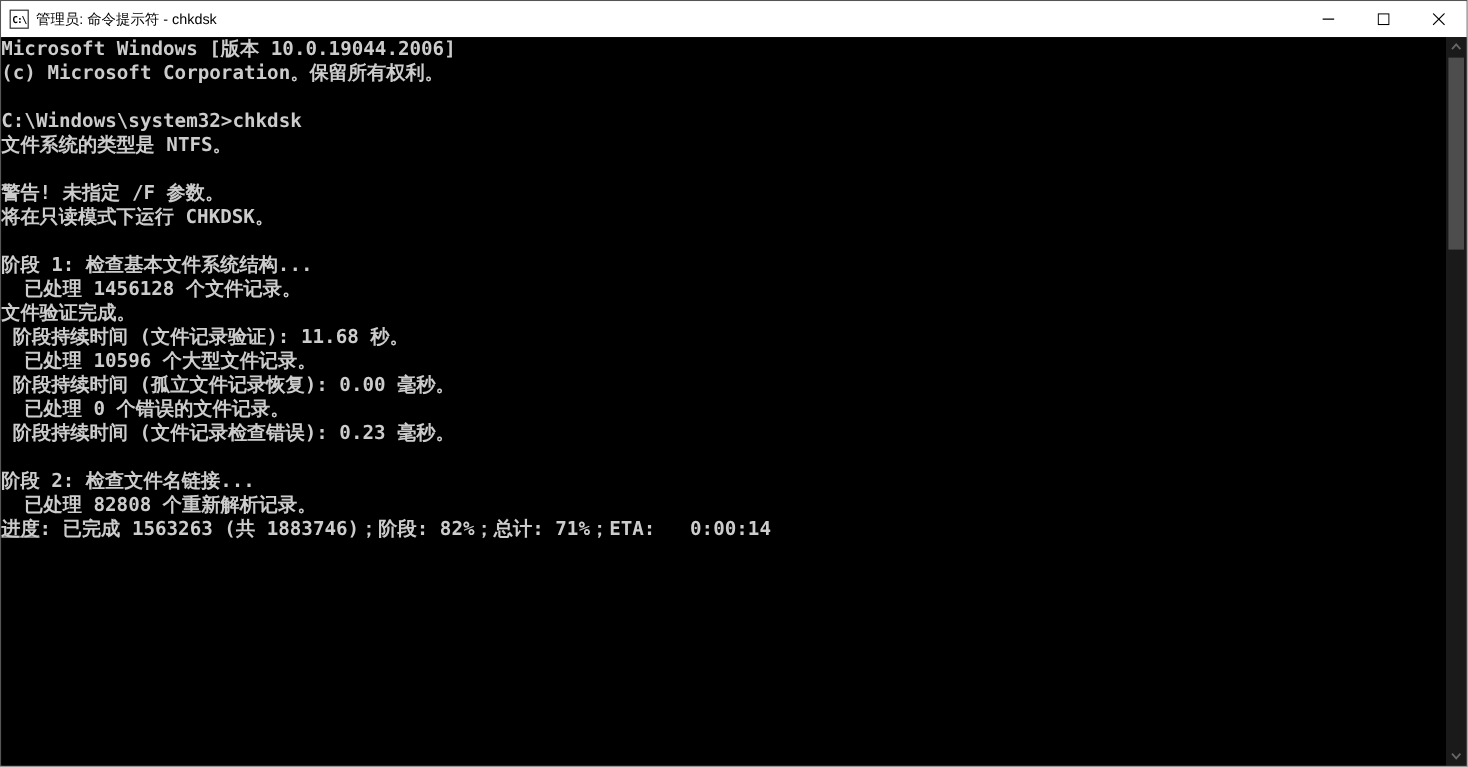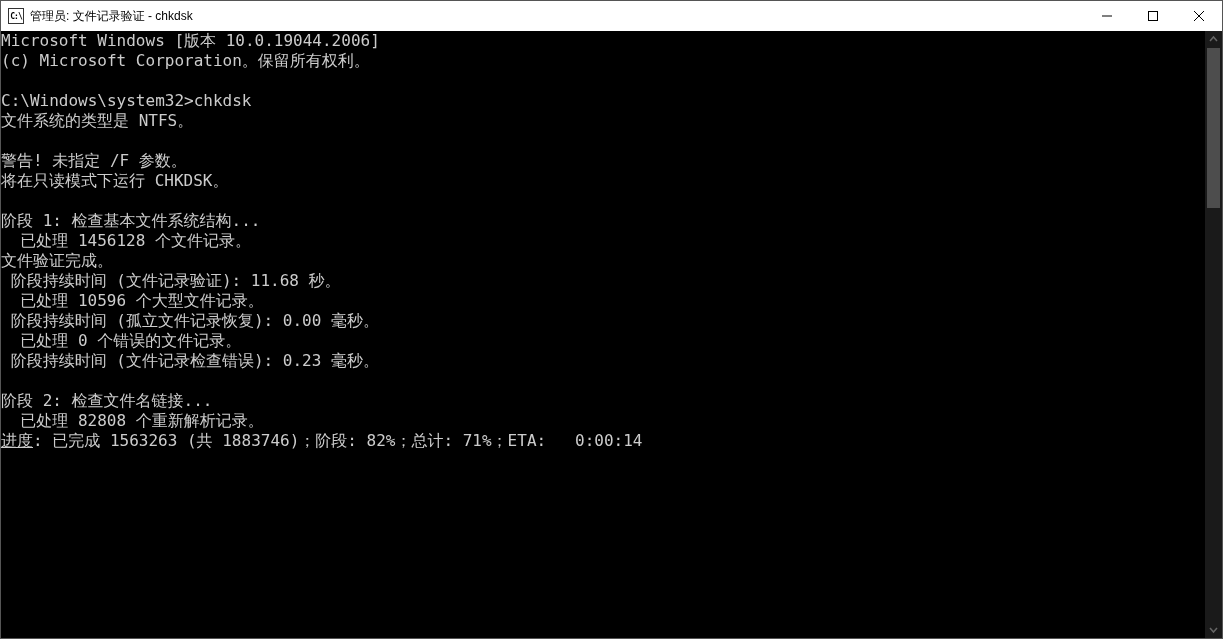--- a/index.html
+++ b/index.html
@@ -61,20 +61,21 @@
     display: flex;
     align-items: center;
     justify-content: center;
   }
   .win-btn svg { display:block; }
   .client {
     flex: 1 1 auto;
     display: flex;
     background: #000000;
     min-height: 0;
+    font-weight: bold;
   }
   .terminal {
     flex: 1 1 auto;
     background: #000;
     color: #ccc;
     font-family: "NSimSun", "SimSun", "MS Gothic", Consolas, monospace;
     font-size: 16px;
     line-height: 20px;
     white-space: pre;
     padding: 0px 0 0 0;
@@ -108,21 +109,21 @@
   }
   .underline { text-decoration: underline; text-decoration-color:#ccc;text-align:right; }
 </style>
 </head>
 <body>
 
 <div class="window">
 
   <div class="titlebar">
     <span class="app-icon">C:\</span>
-    <span class="title-text">管理员: 文件记录验证 - chkdsk</span>
+    <span class="title-text">管理员: 命令提示符 - chkdsk</span>
     <span class="spacer"></span>
     <div class="win-controls">
       <div class="win-btn">
         <svg width="10" height="10">
             <line x1="0" y1="5" x2="10" y2="5" stroke="#000" stroke-width="1"></line>
           </svg>
       </div>
       <div class="win-btn">
         <svg width="10" height="10">
             <rect x="0.5" y="0.5" width="9" height="9" fill="none" stroke="#000" stroke-width="1"></rect>

